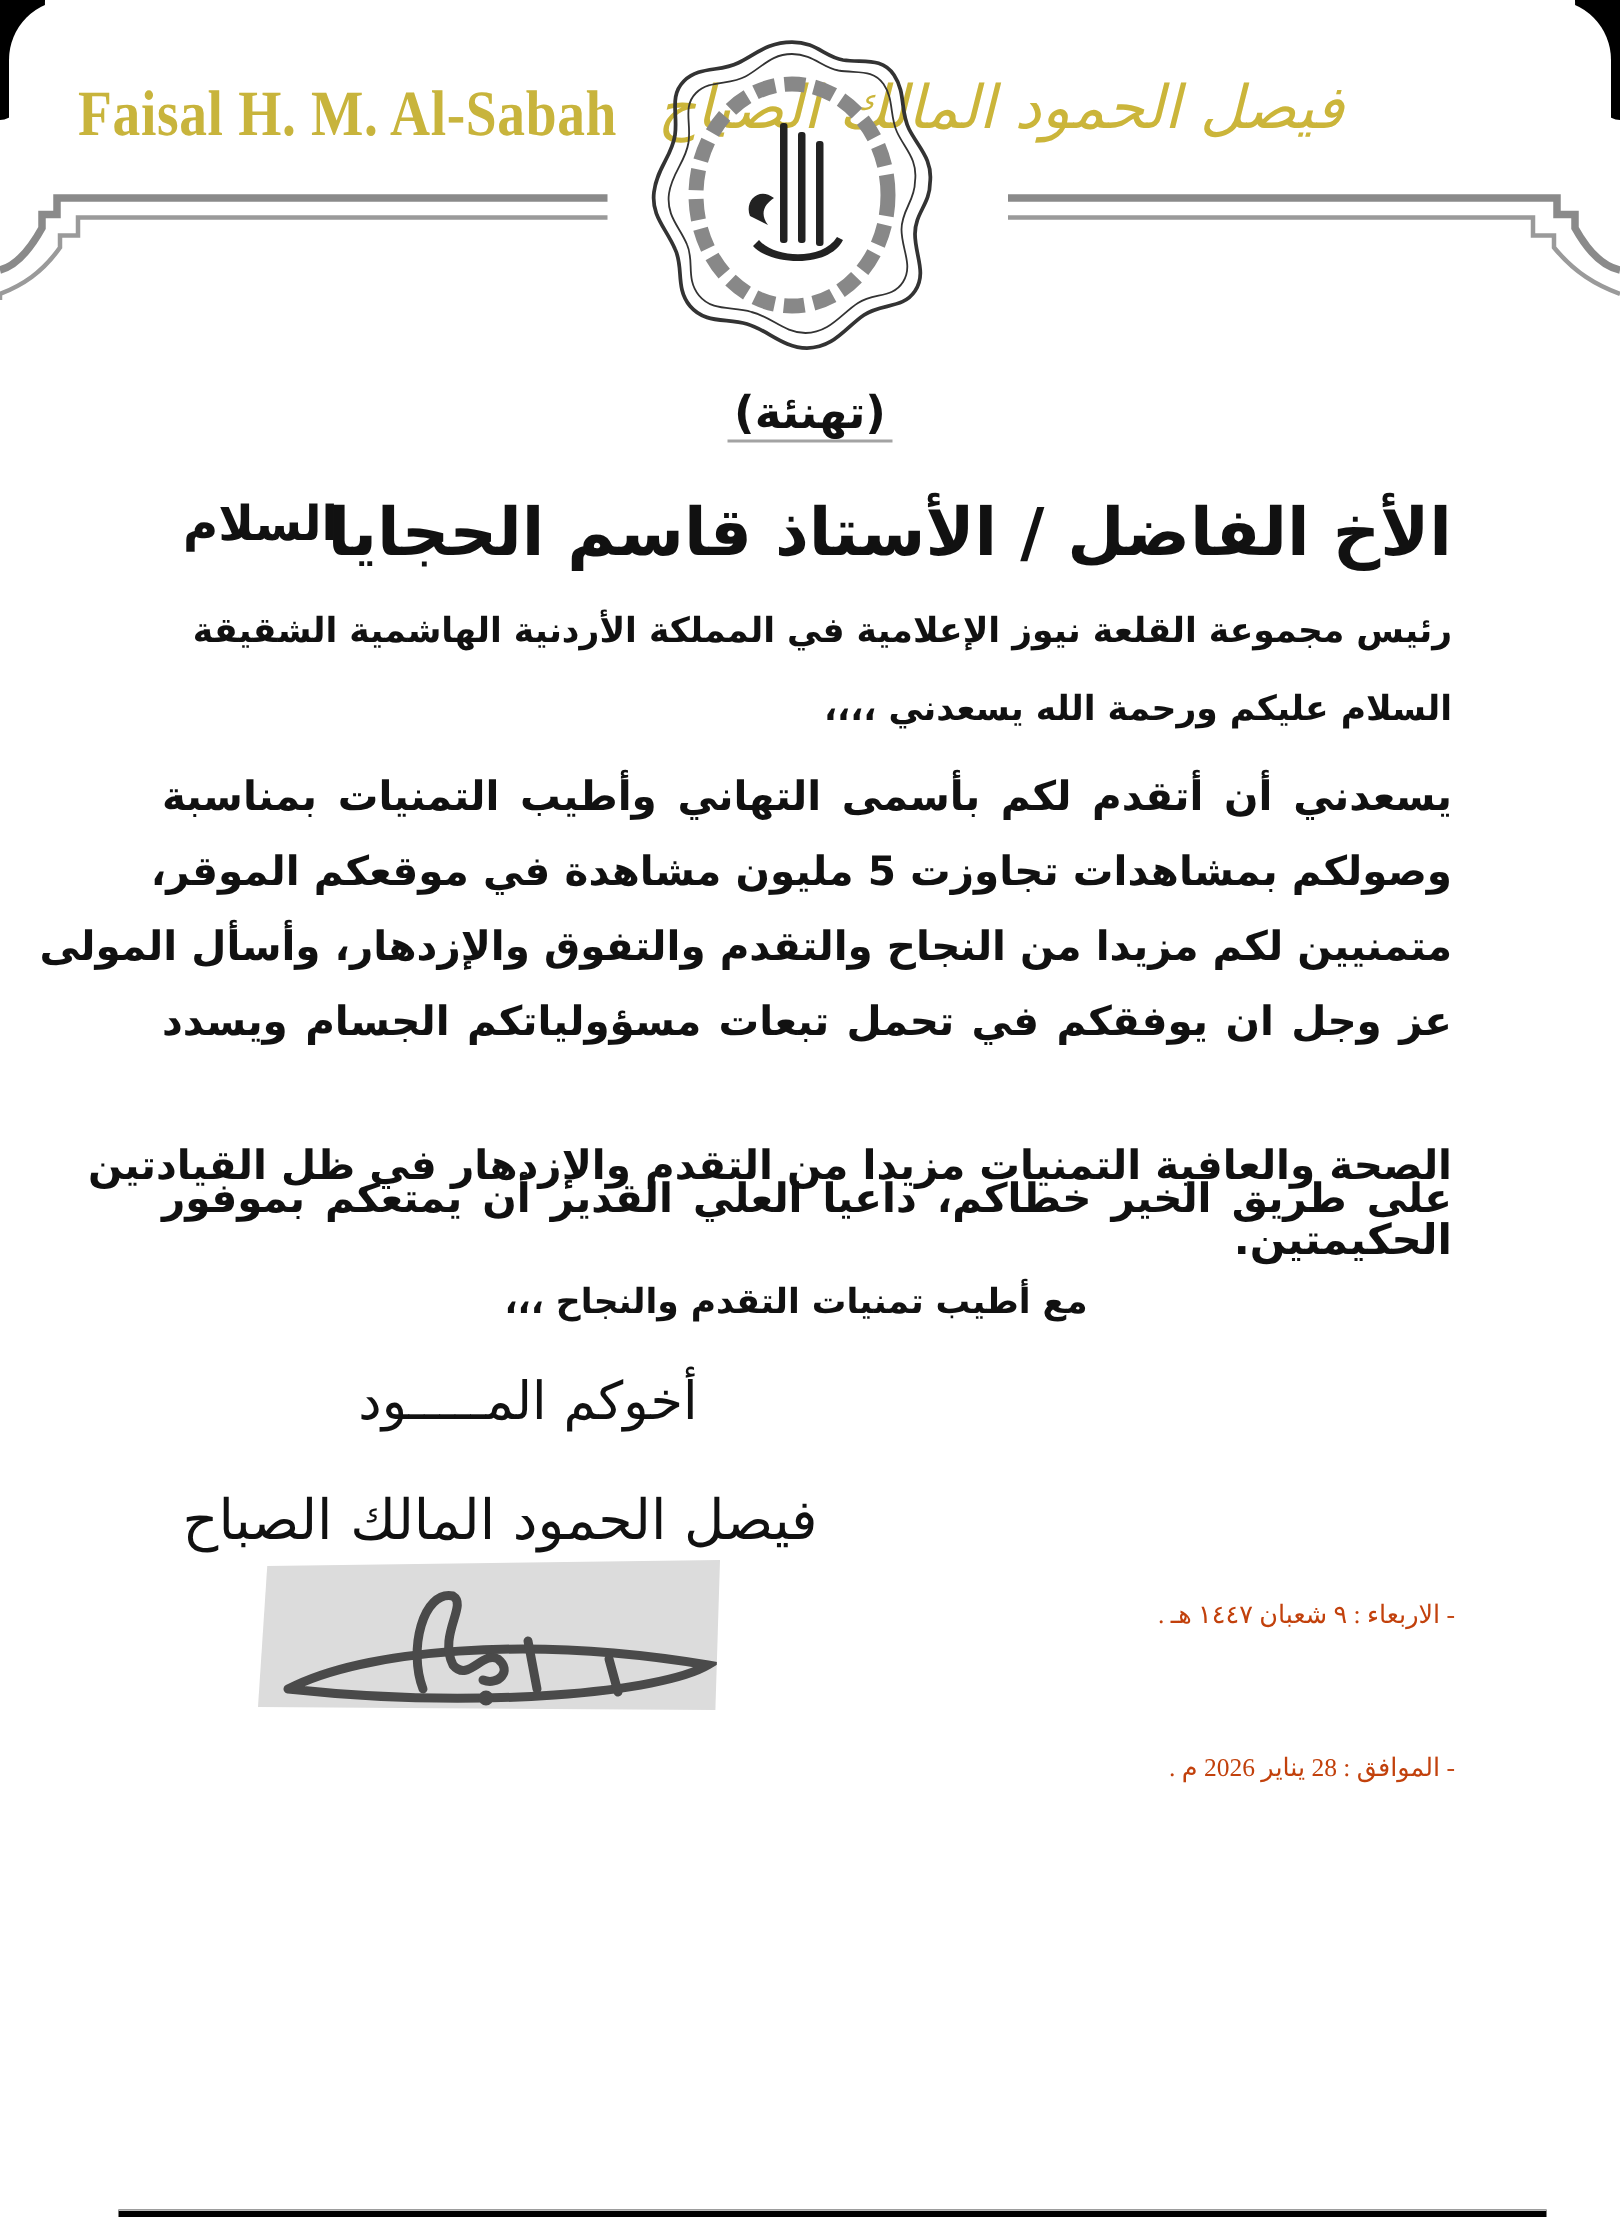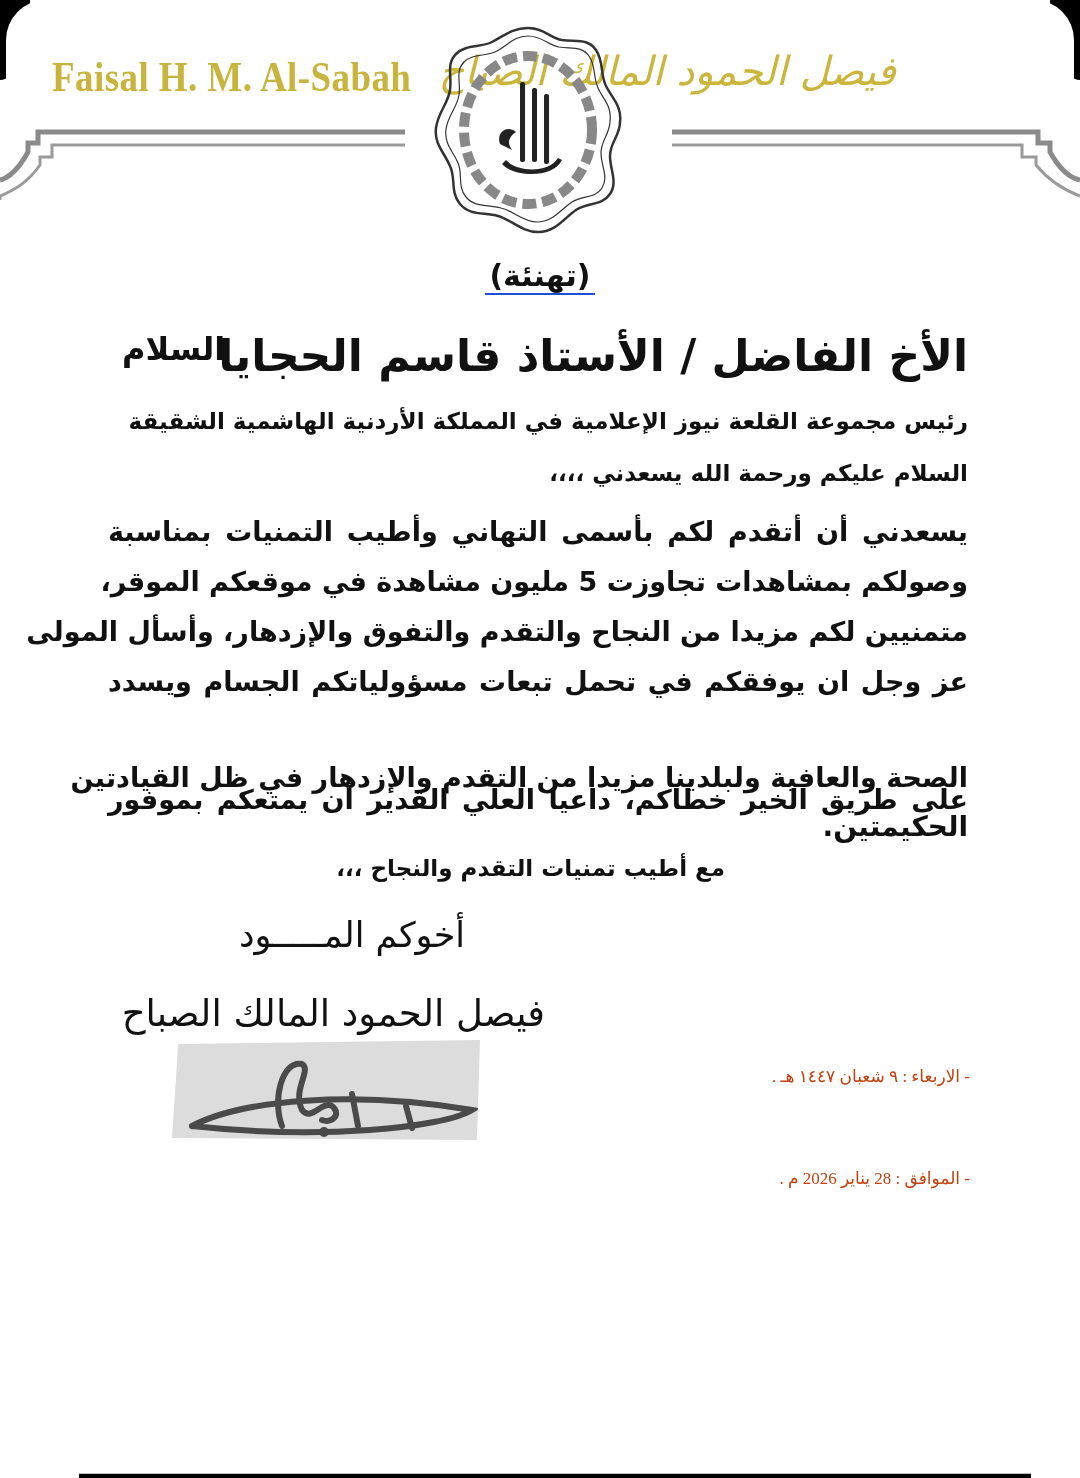--- a/index.html
+++ b/index.html
@@ -25,21 +25,21 @@
     font-family: "DejaVu Serif", serif; font-style: italic;
     font-size: 40px; color: #cbb53a; white-space: nowrap; direction: rtl;
   }
   .frame-svg { position: absolute; left: 0; top: 0; }
   .seal { position: absolute; left: 432px; top: 24px; width: 192px; height: 212px; }
 
   .title {
     position: absolute; left: 0; width: 1080px; top: 258px; text-align: center;
     font-size: 30px; font-weight: bold; direction: rtl;
   }
-  .title span { border-bottom: 2px solid #1d4ed8; padding: 0 4px; }
+  .title span { border-bottom: 2px solid #a3a3a3; padding: 0 4px; }
 
   .arabic { direction: rtl; position: absolute; white-space: nowrap; font-weight: bold; }
   .addressee { right: 112px; top: 330px; font-size: 44px; }
   .honorific { left: 122px; top: 330px; font-size: 32px; }
   .line { right: 112px; font-size: 23px; }
   .body-line { right: 112px; font-size: 27px; width: 860px; text-align: justify; text-align-last: justify; }
   .body-last { right: 112px; font-size: 28px; }
 
   .closing { right: 355px; top: 855px; font-size: 23px; }
   .yours { right: 615px; top: 915px; font-size: 35px; font-weight: normal; margin-left: 15px; }
@@ -102,21 +102,21 @@
 <div class="arabic honorific">السلام</div>
 
 <div class="arabic line" style="top:408px;">رئيس مجموعة القلعة نيوز الإعلامية في المملكة الأردنية الهاشمية الشقيقة</div>
 <div class="arabic line" style="top:460px;">السلام عليكم ورحمة الله يسعدني ،،،،</div>
 
 <div class="arabic body-line" style="top:516px;">يسعدني أن أتقدم لكم بأسمى التهاني وأطيب التمنيات بمناسبة</div>
 <div class="arabic body-line" style="top:566px;">وصولكم بمشاهدات تجاوزت 5 مليون مشاهدة في موقعكم الموقر،</div>
 <div class="arabic body-line" style="top:616px;padding-left:36px;">متمنيين لكم مزيدا من النجاح والتقدم والتفوق والإزدهار، وأسأل المولى</div>
 <div class="arabic body-line" style="top:666px;">عز وجل ان يوفقكم في تحمل تبعات مسؤولياتكم الجسام ويسدد</div>
 <div class="arabic body-line" style="top:752px;margin-top:32px;">على طريق الخير خطاكم، داعيا العلي القدير أن يمتعكم بموفور</div>
-<div class="arabic body-line" style="top:762px;">الصحة والعافية ولبلدينا مزيدا من التقدم والإزدهار في ظل القيادتين</div>
+<div class="arabic body-line" style="top:762px;">الصحة والعافية التمنيات مزيدا من التقدم والإزدهار في ظل القيادتين</div>
 <div class="arabic body-last" style="top:810px;">الحكيمتين.</div>
 
 <div class="arabic closing">مع أطيب تمنيات التقدم والنجاح ،،،</div>
 <div class="arabic yours">أخوكم المـــــود</div>
 <div class="arabic signer">فيصل الحمود المالك الصباح</div>
 
 <div class="signature-box">
   <svg width="308" height="100" viewBox="0 0 308 100">
     <g fill="none" stroke="#4a4a4a" stroke-width="6" stroke-linecap="round">
       <path d="M20,86 C70,60 180,50 300,70 C270,88 150,100 20,86"></path>

